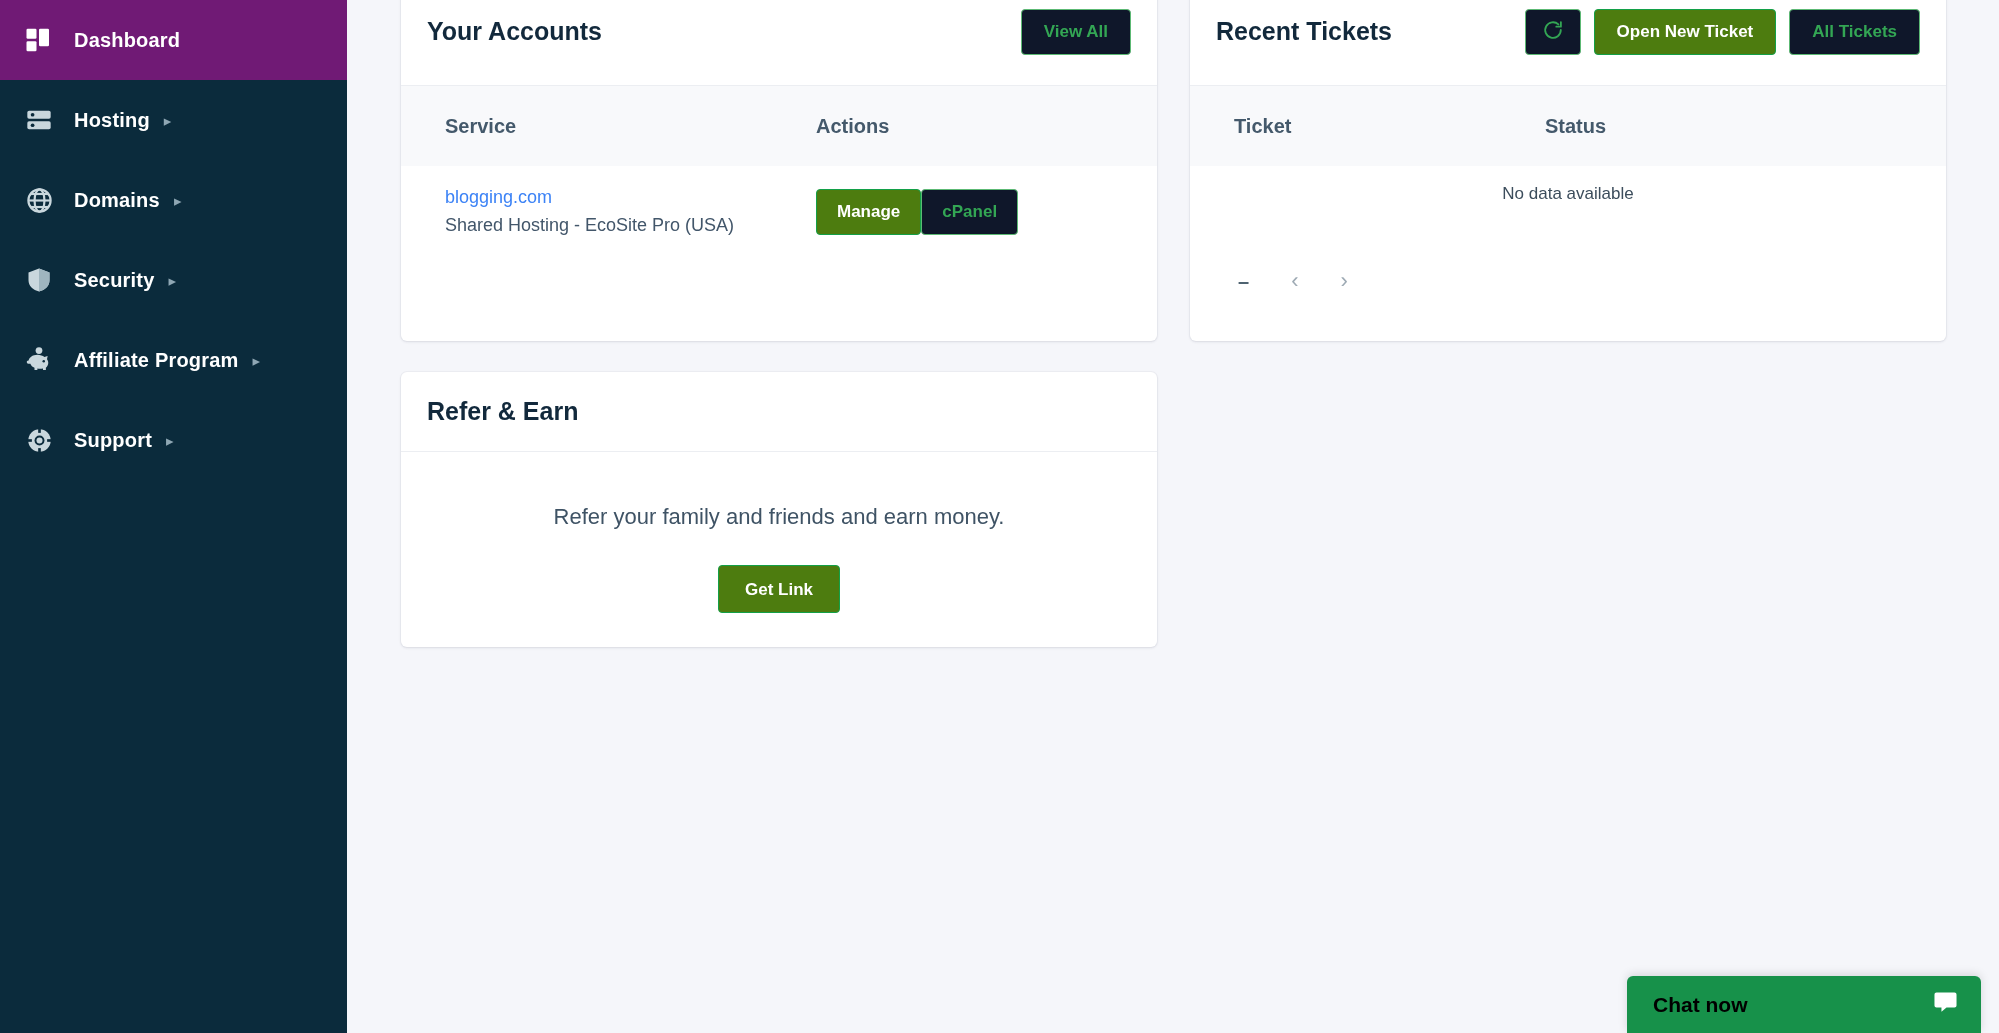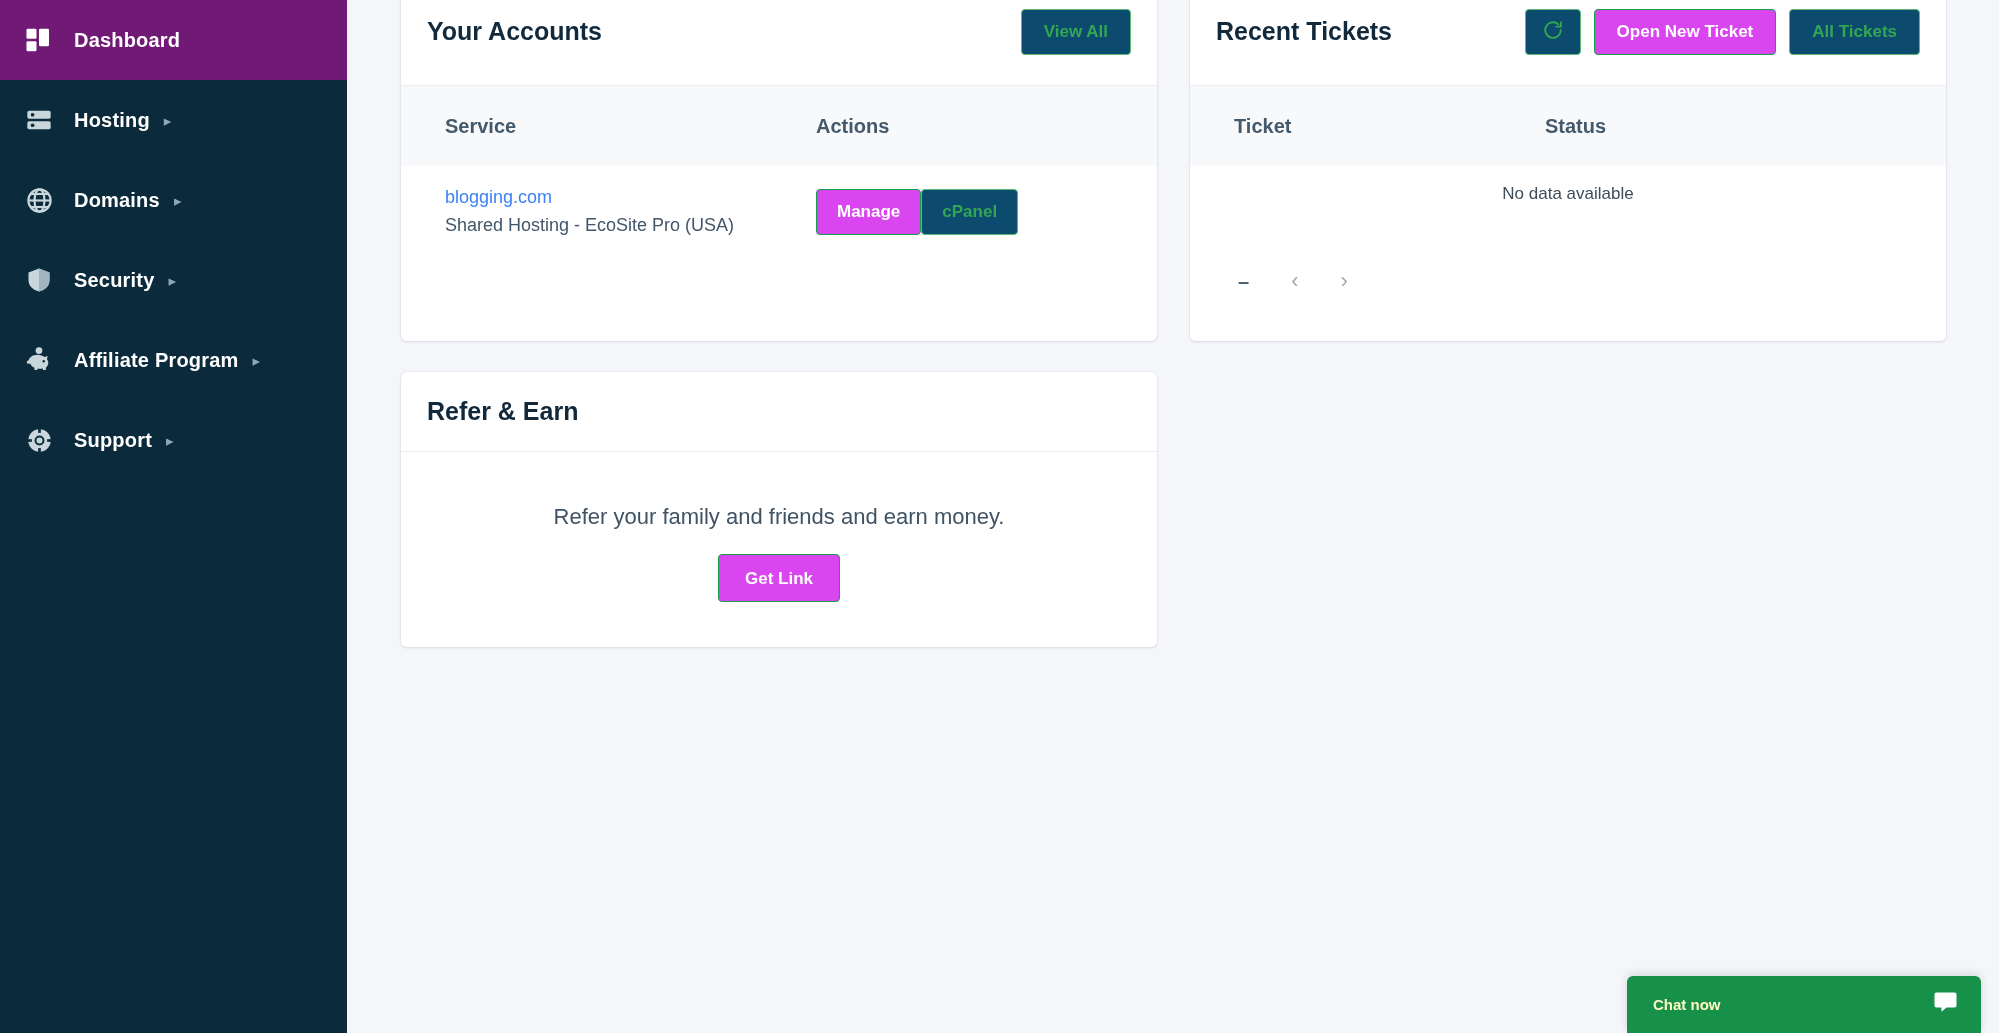--- a/index.html
+++ b/index.html
@@ -108,26 +108,26 @@
     font-weight: bold;
     border-radius: 4px;
     cursor: pointer;
     white-space: nowrap;
     display: inline-flex;
     align-items: center;
     justify-content: center;
     line-height: 1;
   }
   .btn-outline {
-    background: #0c4a6e;
+    background: #0f172a;
     border: 1px solid #5cb974;
     color: #33a654;
   }
   .btn-solid {
-    background: #d946ef;
+    background: #4d7c0f;
     border: 1px solid #13a047;
     color: #ffffff;
   }
   .btn-lg   { height: 46px; padding: 0 22px; }
   .btn-icon { height: 46px; width: 56px; padding: 0; }
 
   
   .tbl { width: 100%; border-collapse: collapse; }
   .tbl thead tr { background: #f8f9fb; }
   .tbl th {
@@ -197,22 +197,22 @@
     background: #17914a;
     border-radius: 6px 6px 0 0;
     display: flex;
     align-items: center;
     justify-content: space-between;
     padding: 0 22px 0 26px;
     box-shadow: 0 -2px 10px rgba(0,0,0,0.13);
     cursor: pointer;
   }
   #chat-widget .chat-label {
-    color: #fef9c3;
-    font-size: 15px;
+    color: #000000;
+    font-size: 21px;
     font-weight: bold;
   }
 </style>
 </head>
 <body>
 
 <nav id="sidebar">
 
   <div class="nav-item active">
     <span class="nav-icon">
@@ -364,21 +364,21 @@
       <span>›</span>
     </div>
   </section>
 
   <section class="card" style="left:54px; top:372px; width:756px; height:275px;">
     <div class="card-head" style="height:80px;">
       <h2 class="card-title">Refer &amp; Earn</h2>
     </div>
     <div class="refer-body">
       <p class="refer-text">Refer your family and friends and earn money.</p>
-      <button class="btn btn-solid" style="height:48px; padding:0 26px;">Get Link</button>
+      <button class="btn btn-solid" style="height:48px; padding:0 26px;margin-top:11px;">Get Link</button>
     </div>
   </section>
 
 </main>
 
 <div id="chat-widget">
   <span class="chat-label">Chat now</span>
   <span>
     <svg width="27" height="27" viewBox="0 0 24 24" fill="#ffffff">
       <path d="M4 3.2h16c1 0 1.8.8 1.8 1.8v9.6c0 1-.8 1.8-1.8 1.8h-7.1l-4.5 3.9v-3.9H4c-1 0-1.8-.8-1.8-1.8V5c0-1 .8-1.8 1.8-1.8z"></path>

